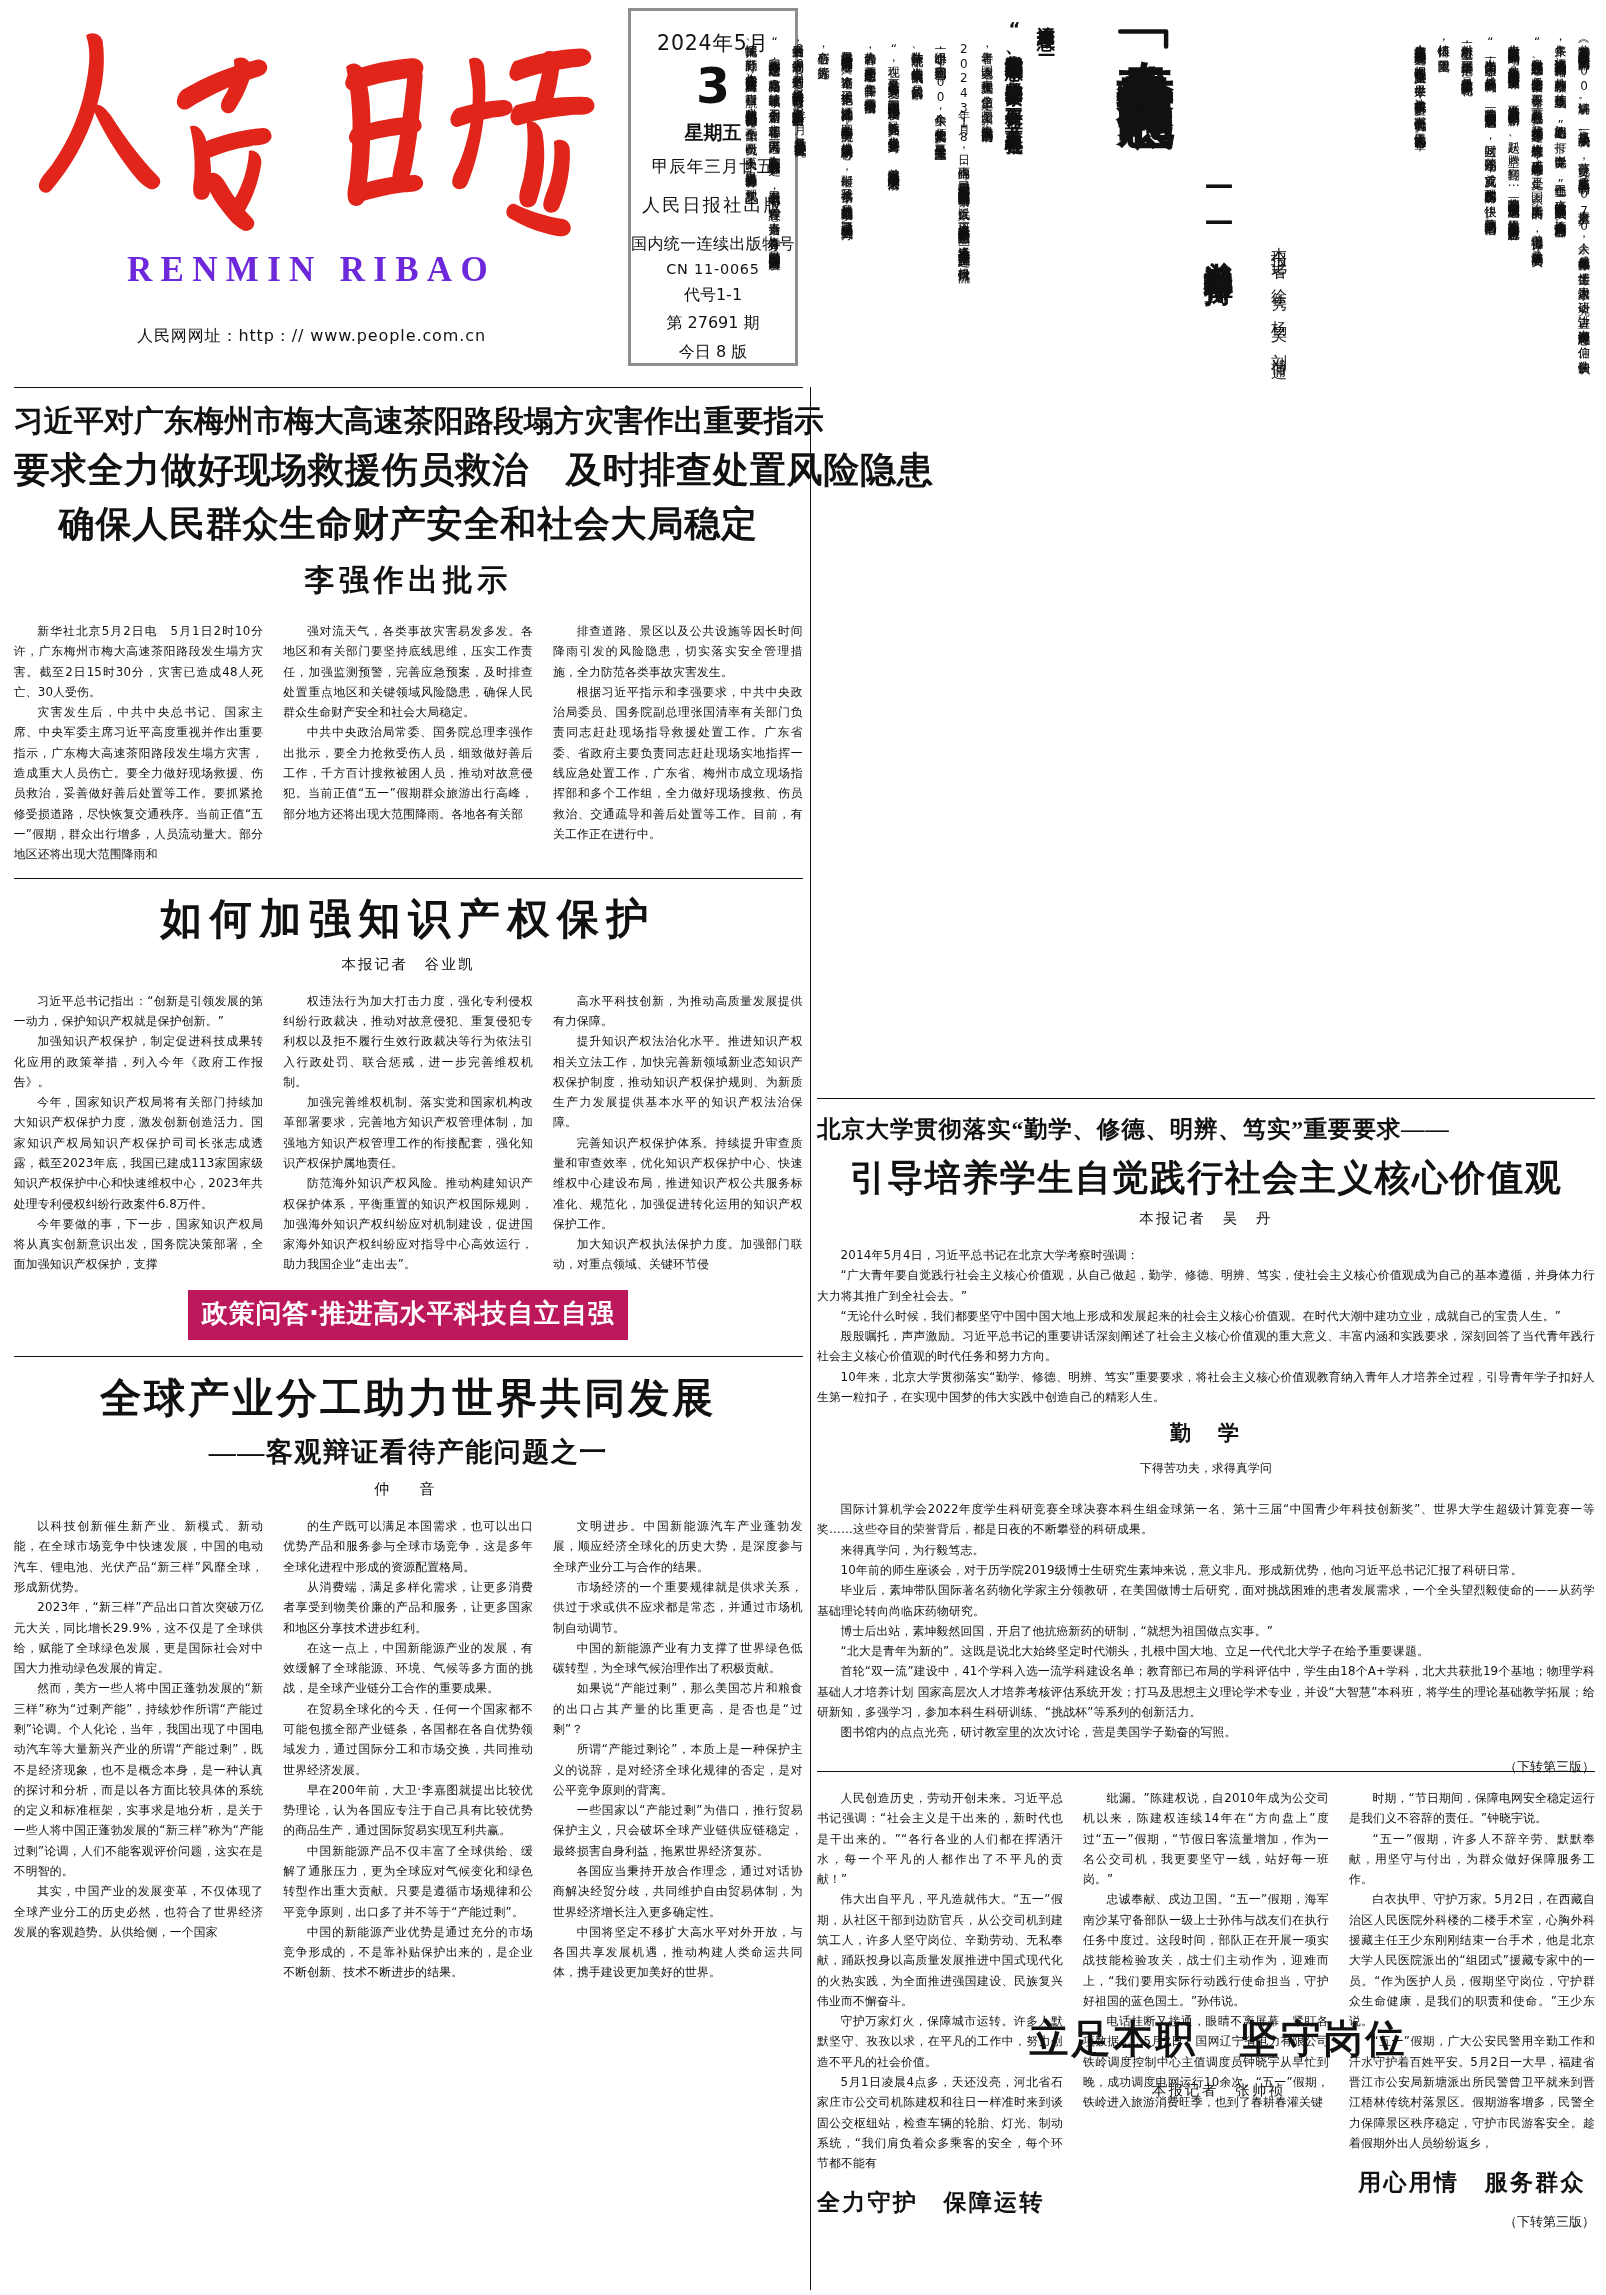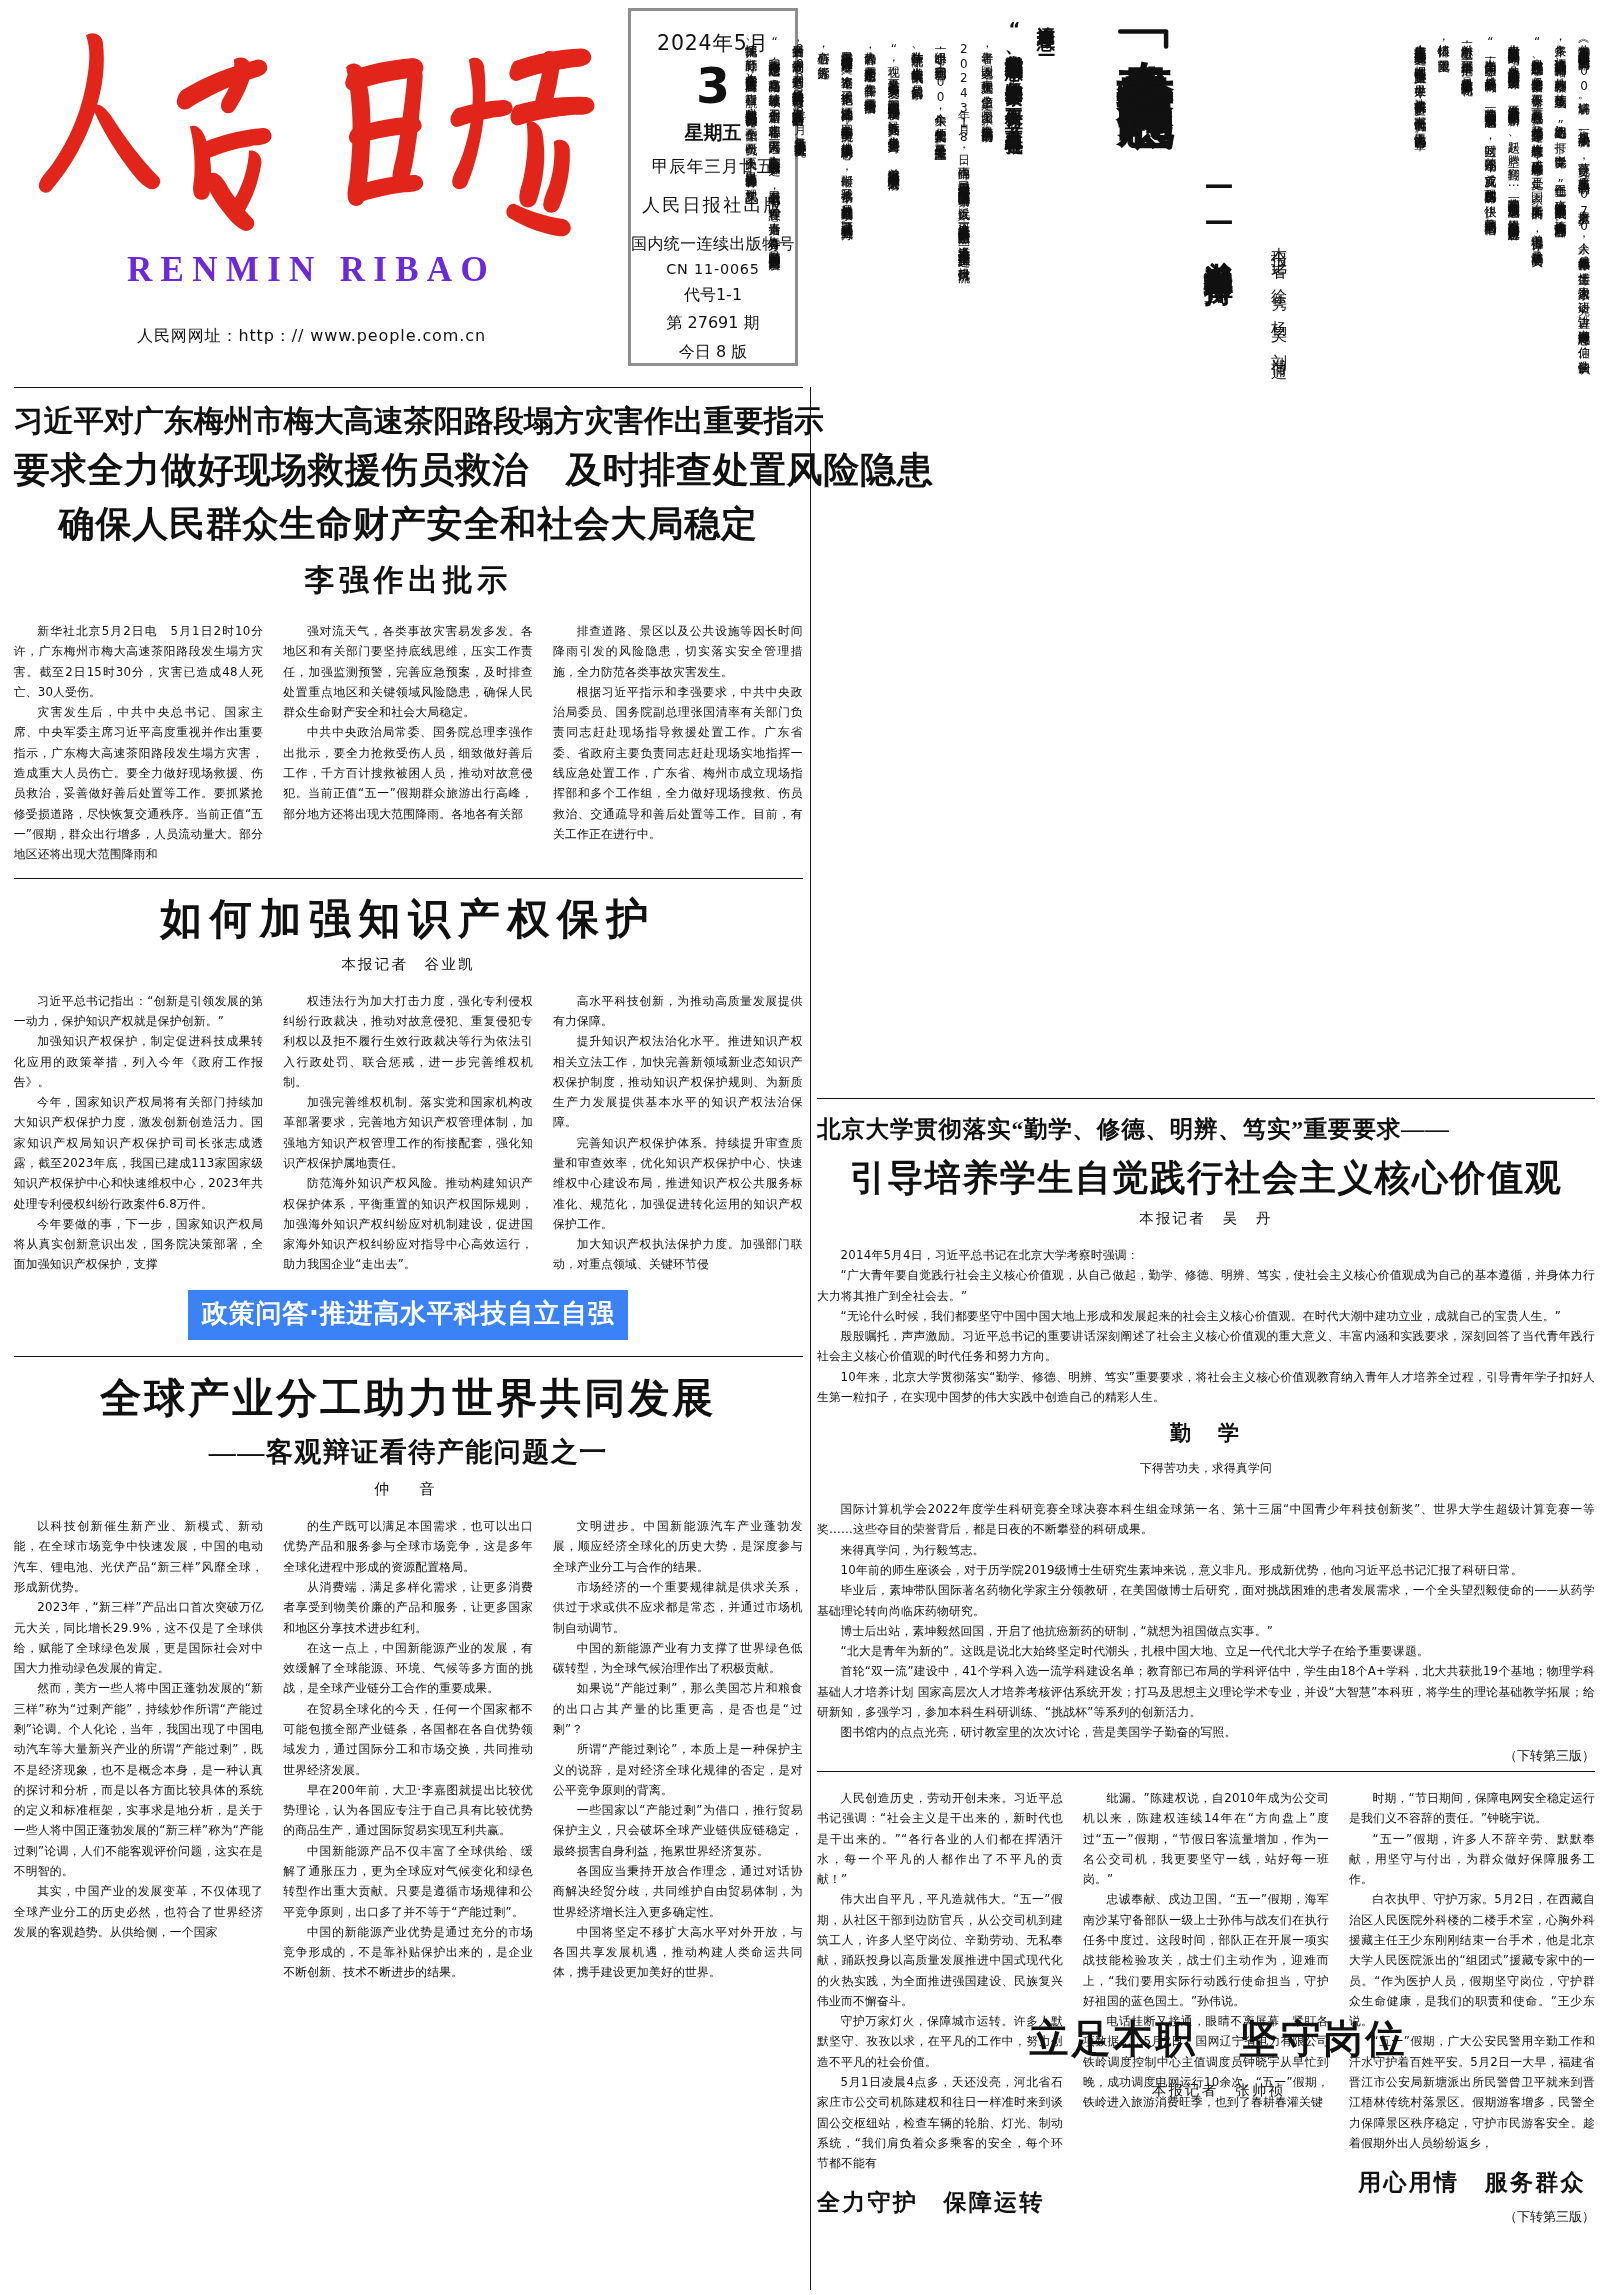--- a/index.html
+++ b/index.html
@@ -70,21 +70,21 @@
 
   .sec-title-1{
     font-family:"DejaVu Sans","Liberation Sans",sans-serif;
     font-weight:700;font-size:42px;letter-spacing:7.6px;text-align:center;line-height:1.2;
   }
   .byline{
     text-align:center;font-size:14.4px;letter-spacing:2.3px;margin-top:10.6px;
     font-family:"Liberation Serif",serif;
   }
   .redbar{
-    background:#3b82f6;color:#fff;font-family:"DejaVu Sans","Liberation Sans",sans-serif;
+    background:#be185d;color:#fff;font-family:"DejaVu Sans","Liberation Sans",sans-serif;
     font-weight:700;font-size:26px;letter-spacing:0.8px;text-align:center;
     padding:6.8px 0 8.3px 0;margin:0 auto;width:440px;
   }
   .sec-title-2{
     font-family:"DejaVu Sans","Liberation Sans",sans-serif;
     font-weight:700;font-size:41px;letter-spacing:3px;text-align:center;line-height:1.2;
   }
   .sec-sub-2{
     font-family:"Liberation Serif",serif;font-weight:700;font-size:27px;
     letter-spacing:1.5px;text-align:center;margin-top:10.6px;
@@ -140,21 +140,21 @@
   .mini-head{
     font-family:"DejaVu Sans","Liberation Sans",sans-serif;
     font-weight:700;font-size:21px;letter-spacing:3px;text-align:center;
     margin:12px 0 10.6px 0;
   }
   .mini-head-l{
     font-family:"DejaVu Sans","Liberation Sans",sans-serif;
     font-weight:700;font-size:23px;letter-spacing:2.3px;text-align:left;
     margin:13.7px 0 10.6px 0;
   }
-  .cont{text-align:right;font-size:13px;margin-top:4px;font-family:Liberation Mono, monospace;}
+  .cont{text-align:right;font-size:13px;margin-top:15px;font-family:Liberation Mono, monospace;}
   .sep-v{position:absolute;top:0;bottom:0;width:0;border-left:0.8px solid #111;}
 </style>
 </head>
 <body>
 
 <div class="page">
 
   <div class="masthead">
 
     <div class="logo-wrap">

